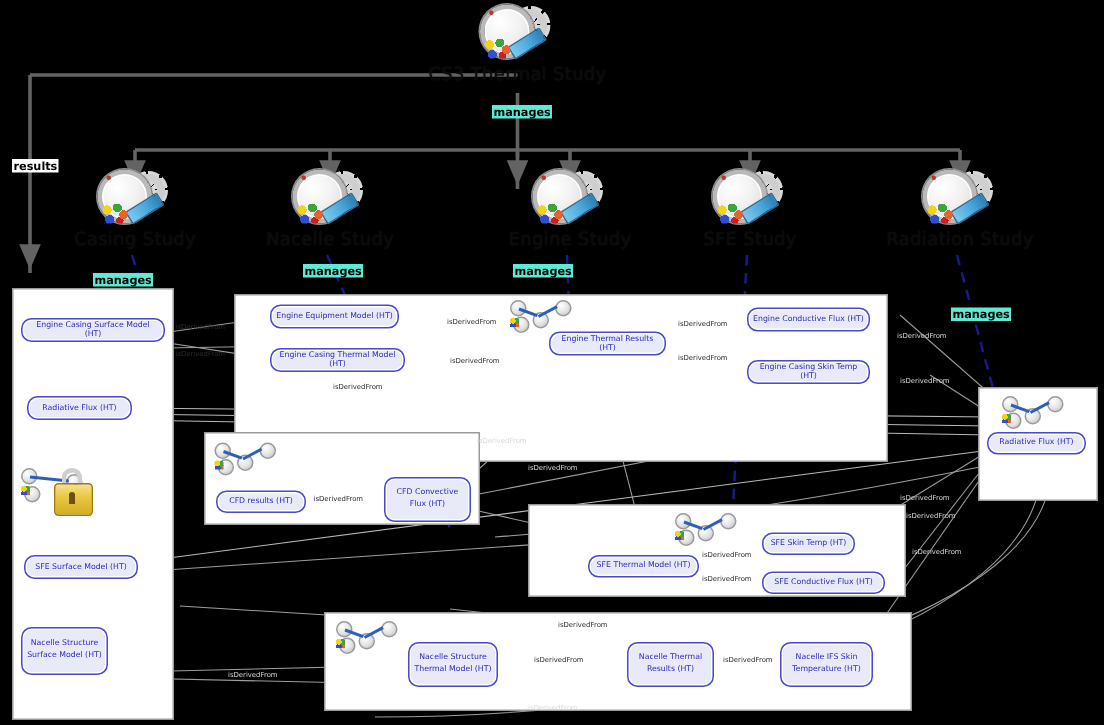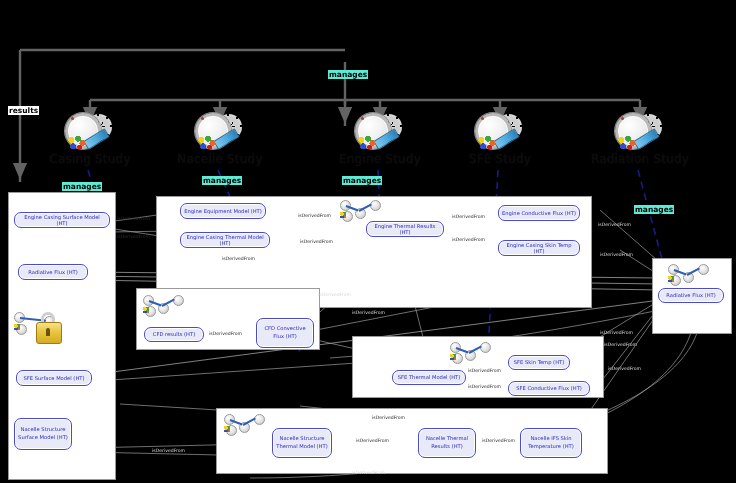--- a/index.html
+++ b/index.html
@@ -163,20 +163,31 @@
       <path d="M250,412 L120,404"></path>
 
       <path d="M700,320 C690,400 520,470 230,470"></path>
       <path d="M694,318 C684,410 500,478 250,478"></path>
       <path d="M660,310 C560,330 440,350 330,358"></path>
       <path d="M698,300 L620,250"></path>
       <path d="M698,296 L600,210"></path>
     </g>
   </svg>
 
+  <div class="study" style="left:308px;top:2px;">
+    <div class="icon">
+      <div class="gear"></div>
+        <div class="lens">
+          <div class="lensdot"></div>
+        </div>
+      <div class="brush"></div>
+        <div class="palette"></div>
+    </div>
+    <div class="label">CS3 Thermal Study</div>
+  </div>
 
   <div class="study" style="left:53px;top:112px;">
     <div class="icon">
       <div class="gear"></div>
         <div class="lens">
           <div class="lensdot"></div>
         </div>
       <div class="brush"></div>
         <div class="palette"></div>
     </div>

